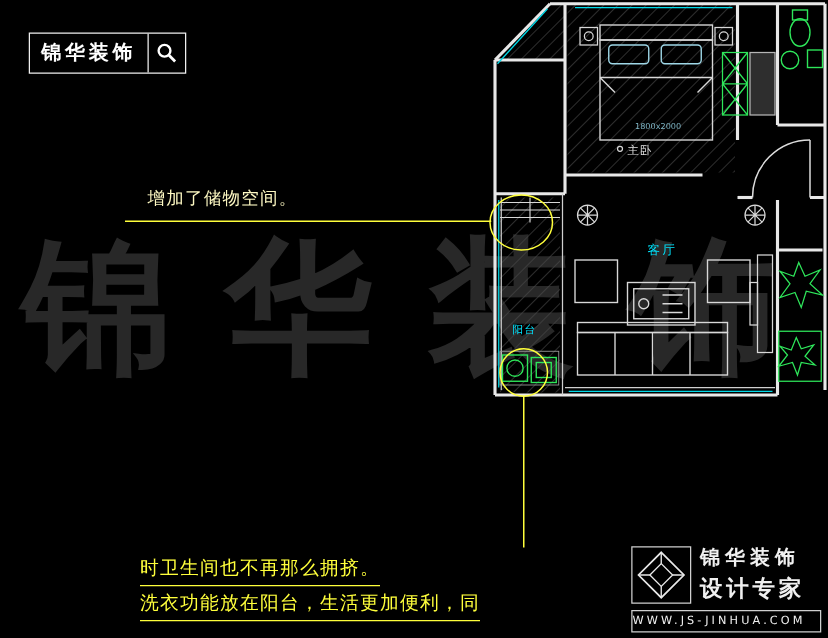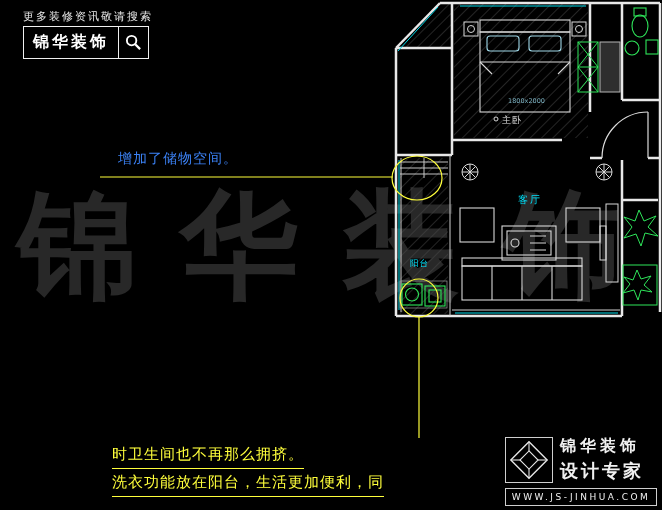--- a/index.html
+++ b/index.html
@@ -36,21 +36,21 @@
     font-family:"DejaVu Serif","Liberation Serif",serif;
   }
   .brand-search {
     width:30px; border-left:1px solid #f0f0f0;
     display:flex; align-items:center; justify-content:center;
   }
 
   
   .note-storage {
     position:absolute; left:118px; top:150px; z-index:3;
-    color:#3b82f6; font-size:14px; letter-spacing:1px; white-space:nowrap;
+    color:#fef9c3; font-size:14px; letter-spacing:1px; white-space:nowrap;
   }
   .note-laundry {
     position:absolute; left:112px; top:445px; z-index:3;
     color:#ffff3b; font-size:15px; letter-spacing:1px;
   }
   .note-line {
     display:table; border-bottom:1px solid #ffff3b;
     padding-bottom:4px; margin-bottom:4px; white-space:nowrap;
   }
 
@@ -64,21 +64,21 @@
   .fl-text { flex:1; }
   .fl-brand {
     color:#f0f0f0; font-size:16px; font-weight:bold; letter-spacing:4px;
     font-family:"DejaVu Serif","Liberation Serif",serif; white-space:nowrap;
   }
   .fl-sub {
     color:#f0f0f0; font-size:18px; font-weight:bold; letter-spacing:3px;
     margin-top:2px; font-family:"DejaVu Serif","Liberation Serif",serif; white-space:nowrap;
   }
   .fl-url {
-    margin-top:5px; border:1px solid #cfcfcf; text-align:center;
+    margin-top:5px; border:1px solid #cfcfcf; text-align:left;
     padding:3px 0; color:#f0f0f0; font-size:9px; letter-spacing:2.5px; white-space:nowrap;
   }
 </style>
 </head>
 <body>
 
 <div class="page">
 
   <div class="watermark">锦华装饰</div>
 
@@ -209,21 +209,20 @@
     <text x="508" y="103" font-size="6.5" fill="#7fb6c6">1800x2000</text>
 
     <g stroke="#ffff3b" stroke-width="1.2" fill="none">
       <line x1="100" y1="177" x2="393" y2="177"></line>
       <ellipse cx="417" cy="178" rx="25" ry="22"></ellipse>
       <circle cx="419" cy="298" r="19"></circle>
       <line x1="419" y1="317" x2="419" y2="438"></line>
     </g>
   </svg>
 
-  <div class="tagline">更多装修资讯敬请搜索</div>
   <div class="brand-box">
     <div class="brand-name">锦华装饰</div>
     <div class="brand-search">
       <svg width="17" height="17" viewBox="0 0 18 18">
         <circle cx="7" cy="7" r="5" stroke="#fff" stroke-width="2" fill="none"></circle>
         <line x1="10.8" y1="10.8" x2="16" y2="16" stroke="#fff" stroke-width="2.4"></line>
       </svg>
     </div>
   </div>
 

